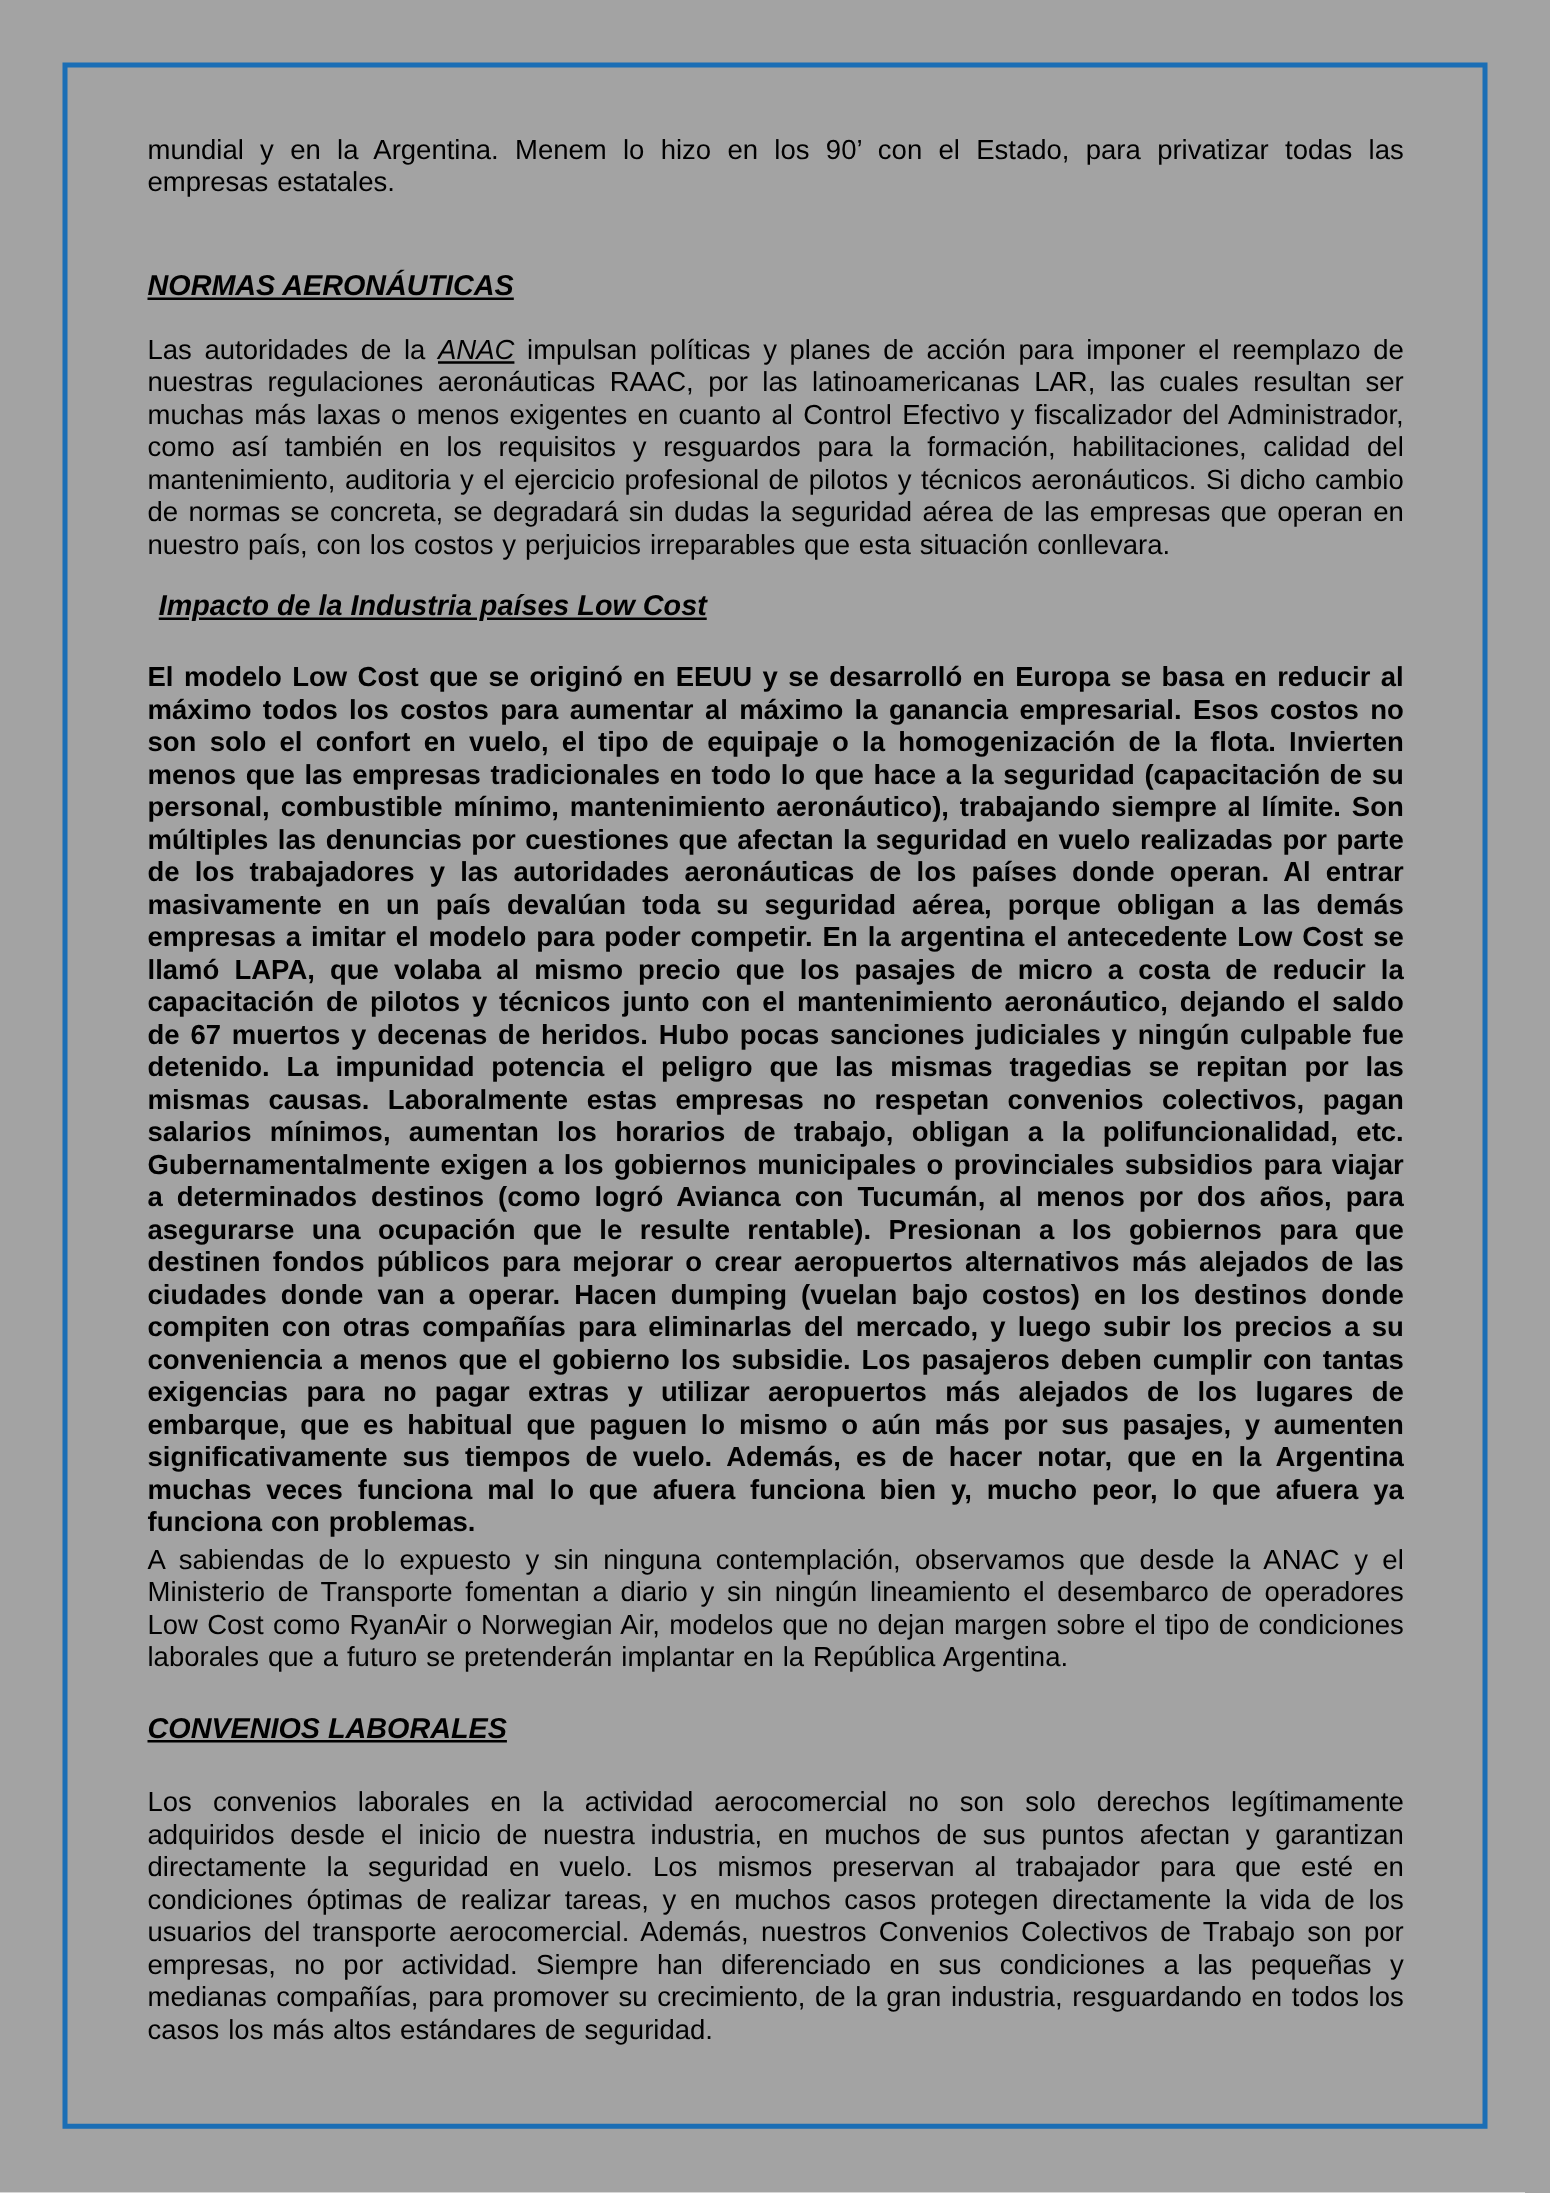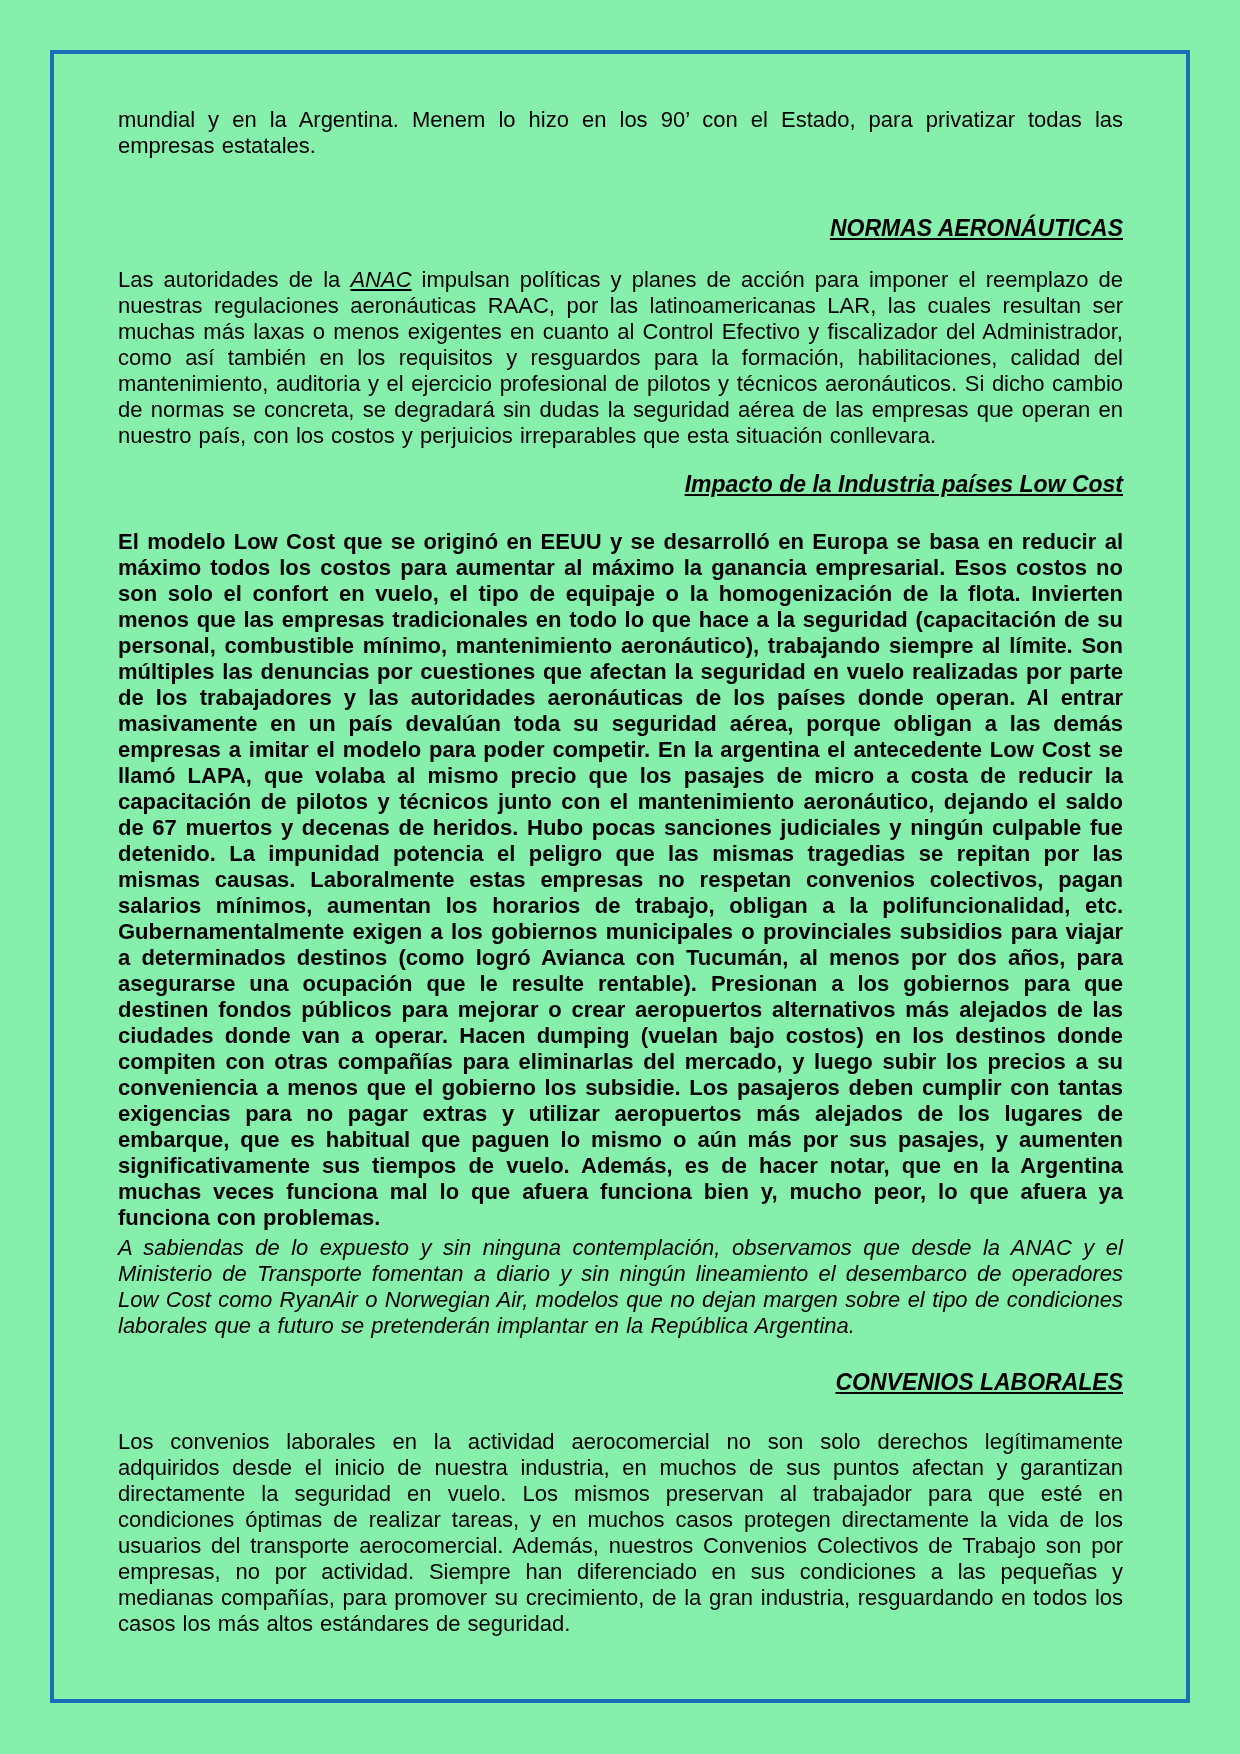--- a/index.html
+++ b/index.html
@@ -4,21 +4,21 @@
 <style>
   html, body {
     margin: 0;
     padding: 0;
     background: #ffffff;
   }
   .page {
     position: relative;
     width: 1240px;
     height: 1754px;
-    background: #86efac;
+    background: #a3a3a3;
     color: #000000;
     font-family: "Liberation Sans", "DejaVu Sans", sans-serif;
     overflow: hidden;
   }
   .frame {
     position: absolute;
     left: 50px;
     top: 50px;
     width: 1140px;
     height: 1653px;
@@ -34,29 +34,29 @@
     text-align: justify;
     word-spacing: 1px;
   }
   .heading {
     margin: 0;
     font-size: 23px;
     line-height: 26px;
     font-weight: bold;
     font-style: italic;
     text-decoration: underline;
-    text-align: right;
+    text-align: left;
   }
   .italic { font-style: italic; text-decoration: underline; }
   .para-intro      { margin-bottom: 56px; }
   .h-normas        { margin-bottom: 26px; }
   .para-normas     { margin-bottom: 22px; }
   .subheading      { margin-bottom: 32px; padding-left: 9px; }
   .para-lowcost    { margin-bottom: 4px; font-weight: bold; }
-  .para-sabiendas  { margin-bottom: 30px; font-style: italic; }
+  .para-sabiendas  { margin-bottom: 30px; }
   .h-convenios     { margin-bottom: 34px; }
   .para-convenios  { margin-bottom: 4px; }
 </style>
 </head>
 <body>
 
 <div class="page">
   <div class="frame">
 
     <p class="body-text para-intro">mundial y en la Argentina. Menem lo hizo en los 90’ con el Estado, para privatizar todas las empresas estatales.</p>

